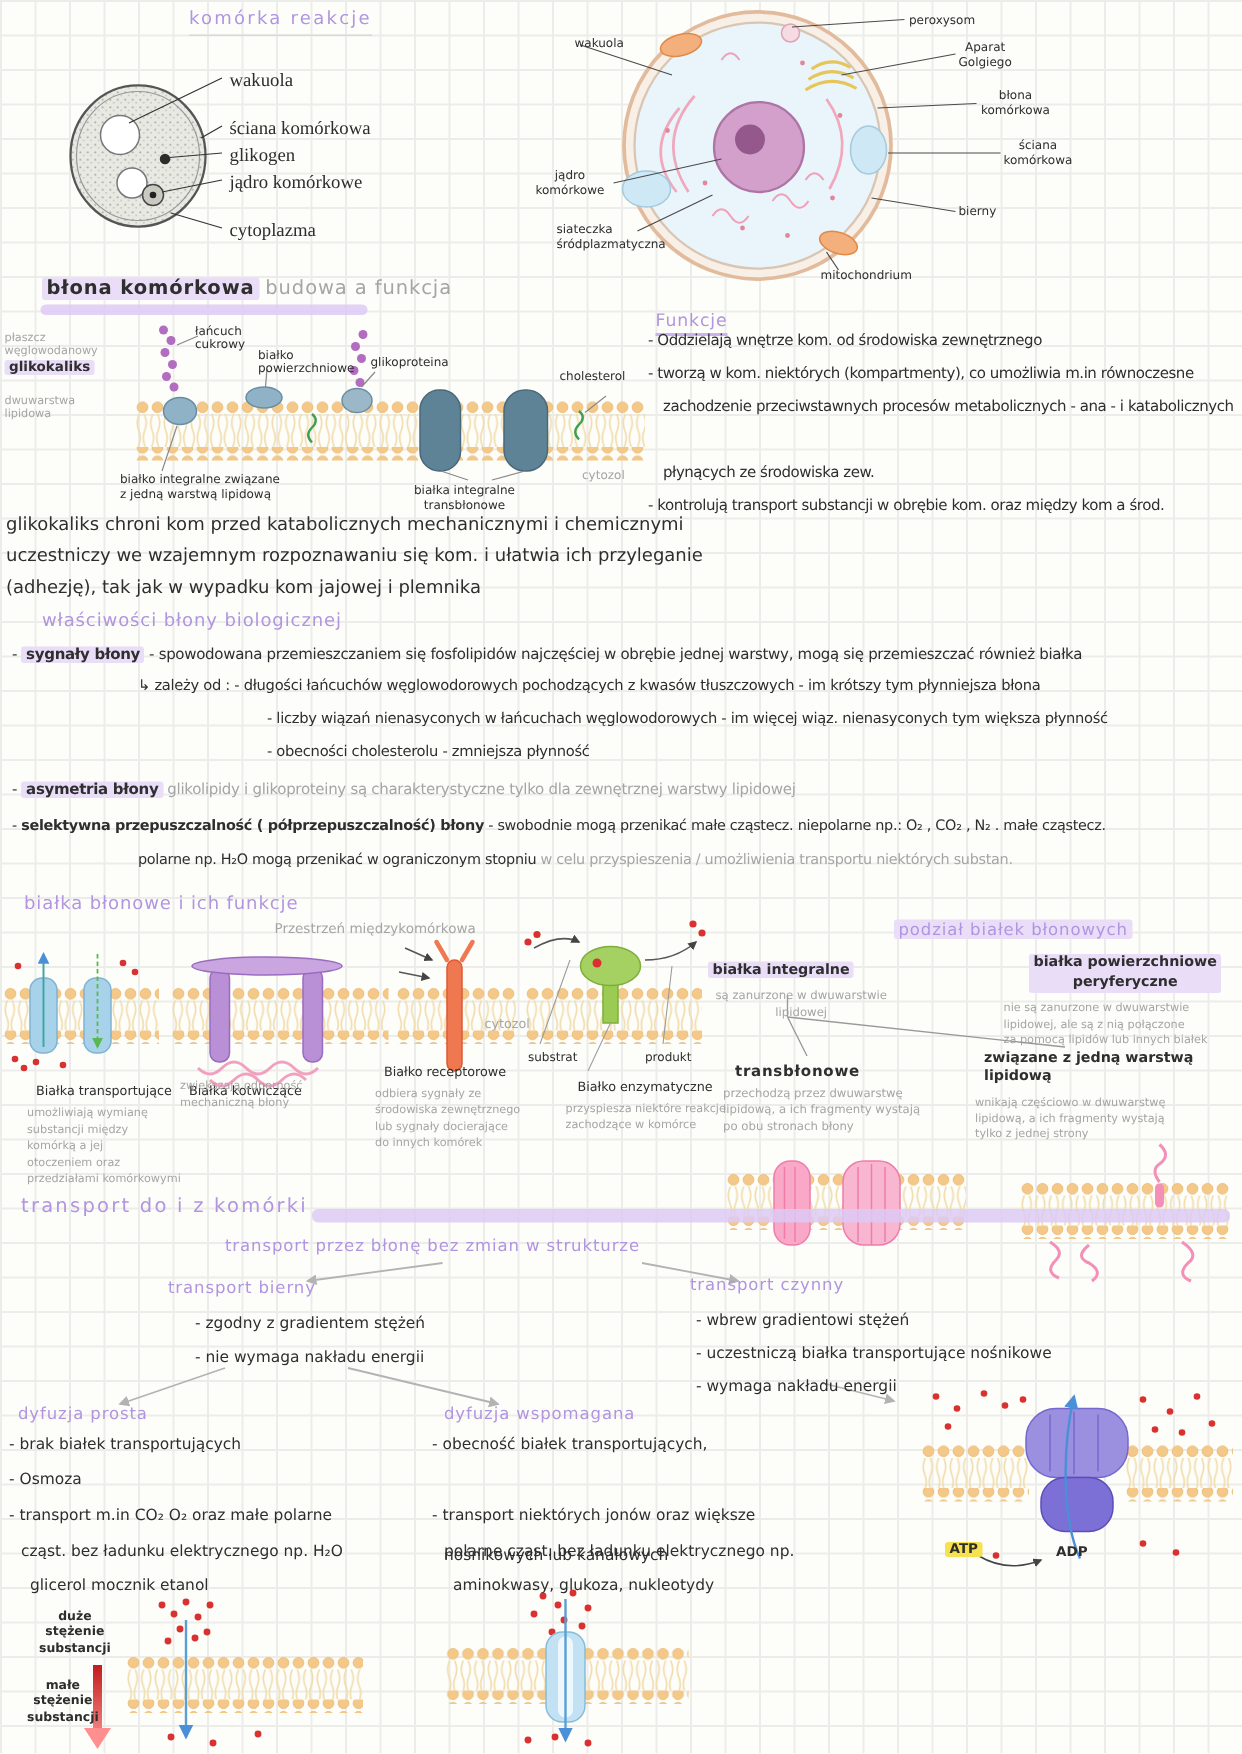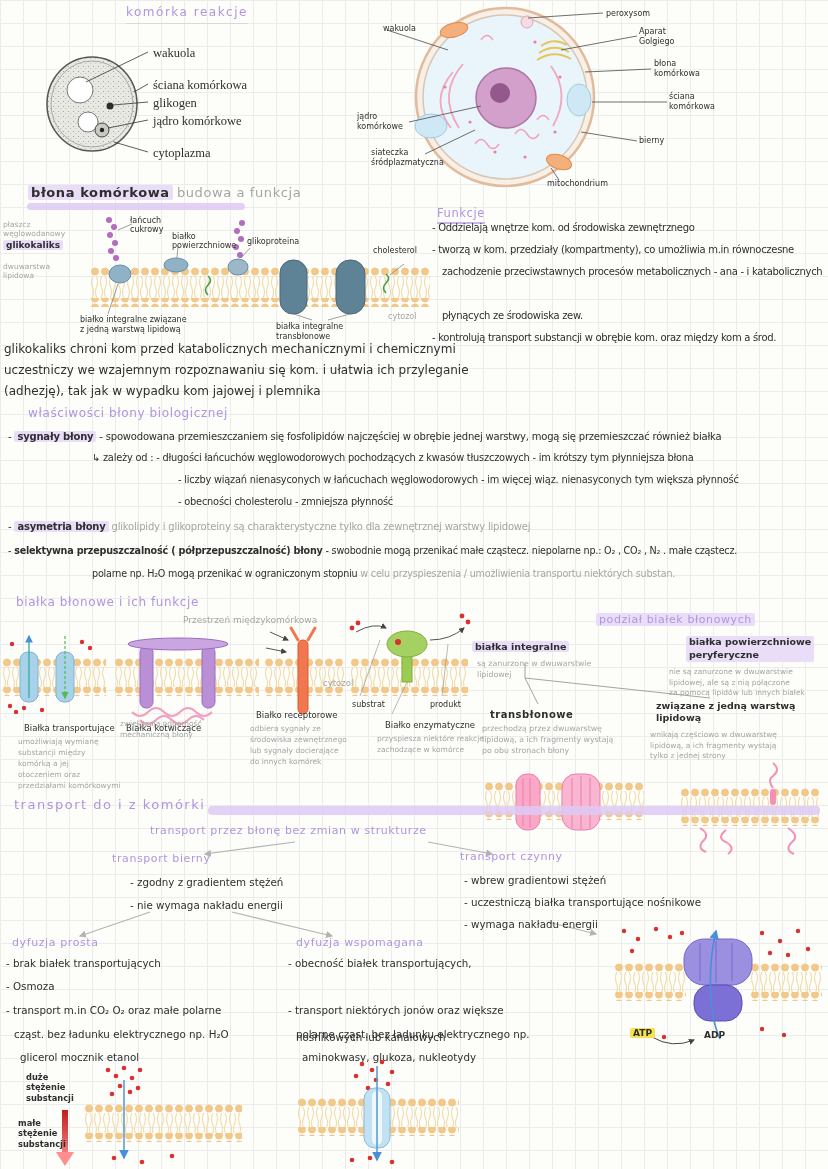--- a/index.html
+++ b/index.html
@@ -8,21 +8,21 @@
     position:relative; width:828px; height:1169px; overflow:hidden;
     font-family:"DejaVu Sans", sans-serif; color:#2e2e2e;
     background-color:#fdfdfa;
     background-image:
       linear-gradient(#ececea 1px, transparent 1px),
       linear-gradient(90deg, #ececea 1px, transparent 1px);
     background-size:23px 23px;
   }
   .t { position:absolute; white-space:pre-line; line-height:1.3; }
   .nw { white-space:nowrap; }
-  .ctr { text-align:left; }
+  .ctr { text-align:center; }
   .b { font-weight:bold; }
   .lav { color:#b195e0; }
   .gray { color:#a5a5a5; }
   .sp { letter-spacing:1.5px; }
   .sp2 { letter-spacing:0.6px; }
   .hl { background:#e9ddf8; padding:0 3px; border-radius:2px; }
   .hlyel { background:#f6e14e; padding:0 3px; border-radius:2px; }
   .serif { font-family:"Liberation Serif", serif; }
   .bar { position:absolute; background:#ddcaf5; border-radius:4px; opacity:.85; }
   .funk-title { border-bottom:2px solid #cbb4ee; padding-bottom:1px; }
@@ -206,21 +206,21 @@
   <div class="t" style="left:247px;top:237px;font-size:8px">glikoproteina</div>
   <div class="t" style="left:373px;top:246px;font-size:8px">cholesterol</div>
   <div class="t" style="left:80px;top:315px;font-size:8px;line-height:1.2">białko integralne związane
 z jedną warstwą lipidową</div>
   <div class="t ctr" style="left:276px;top:322px;font-size:8px;line-height:1.2">białka integralne
 transbłonowe</div>
   <div class="t gray" style="left:388px;top:312px;font-size:8px">cytozol</div>
 
   <div class="t lav sp2 funk-title" style="left:437px;top:206px;font-size:11.5px">Funkcje</div>
   <div class="t nw" style="left:432px;top:221px;font-size:10px;letter-spacing:-0.3px">- Oddzielają wnętrze kom. od środowiska zewnętrznego</div>
-  <div class="t nw" style="left:432px;top:243px;font-size:10px;letter-spacing:-0.3px">- tworzą w kom. przedziały (kompartmenty), co umożliwia m.in równoczesne</div>
+  <div class="t nw" style="left:432px;top:243px;font-size:10px;letter-spacing:-0.3px">- tworzą w kom. niektórych (kompartmenty), co umożliwia m.in równoczesne</div>
   <div class="t nw" style="left:442px;top:265px;font-size:10px;letter-spacing:-0.3px">zachodzenie przeciwstawnych procesów metabolicznych - ana - i katabolicznych</div>
   <div class="t nw" style="left:442px;top:309px;font-size:10px;letter-spacing:-0.3px">płynących ze środowiska zew.</div>
   <div class="t nw" style="left:432px;top:331px;font-size:10px;letter-spacing:-0.3px">- kontrolują transport substancji w obrębie kom. oraz między kom a środ.</div>
 
   <div class="t nw" style="left:4px;top:342px;font-size:12px">glikokaliks chroni kom przed katabolicznych mechanicznymi i chemicznymi</div>
   <div class="t nw" style="left:4px;top:363px;font-size:12px">uczestniczy we wzajemnym rozpoznawaniu się kom. i ułatwia ich przyleganie</div>
   <div class="t nw" style="left:4px;top:384px;font-size:12px">(adhezję), tak jak w wypadku kom jajowej i plemnika</div>
 
   <div class="t lav sp2" style="left:28px;top:406px;font-size:12px">właściwości błony biologicznej</div>
   <div class="t nw" style="left:8px;top:430px;font-size:10px;letter-spacing:-0.2px">

